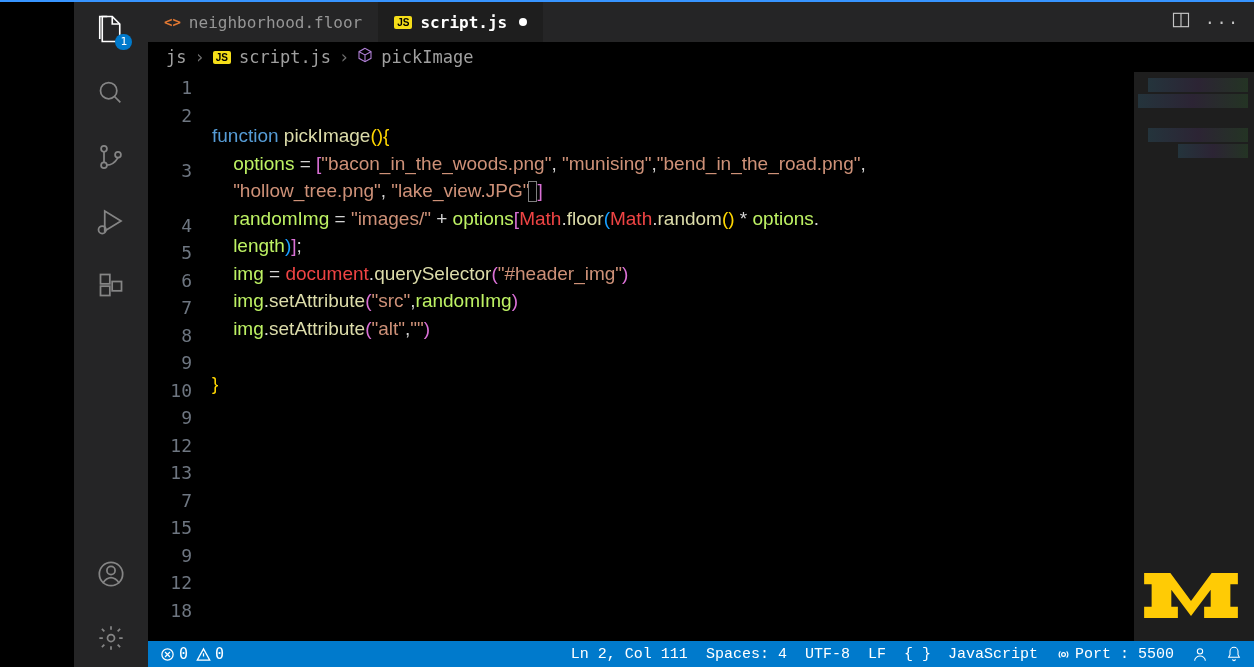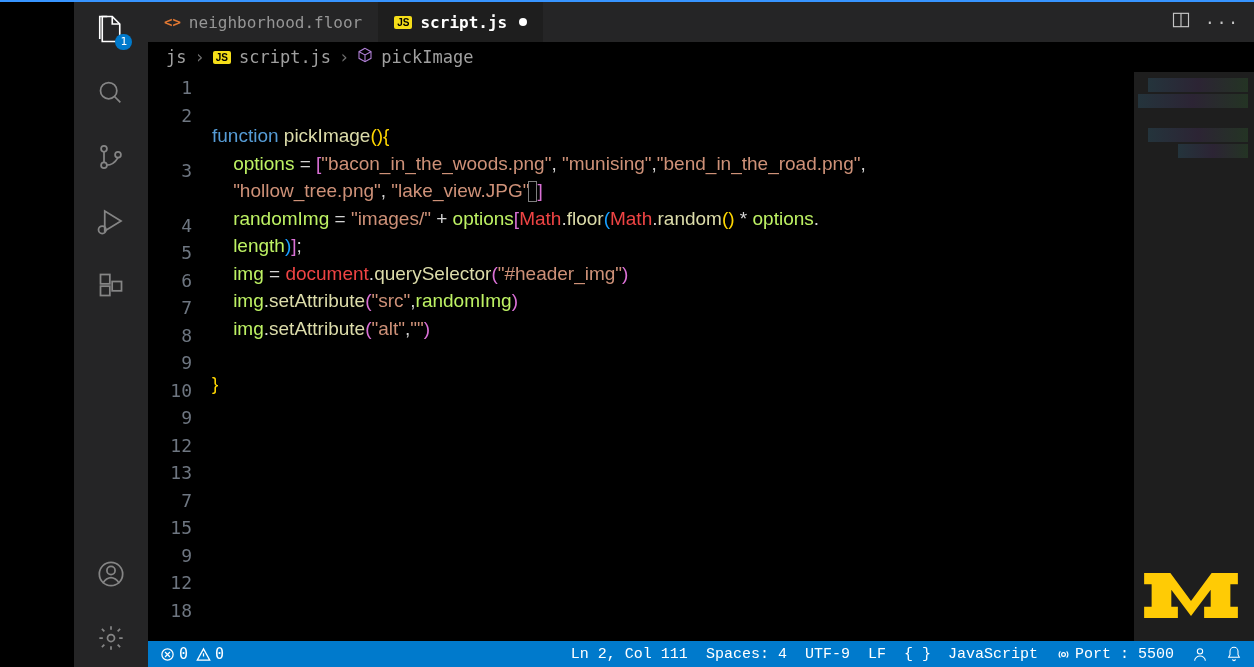--- a/index.html
+++ b/index.html
@@ -210,21 +210,21 @@
         <svg width="15" height="15" viewBox="0 0 24 24" fill="none" stroke="currentColor" stroke-width="2">
               <path d="M12 3 2 21h20z"></path>
               <path d="M12 10v5M12 18h.01"></path>
             </svg>
         <span>0</span>
       </span>
     </div>
     <div class="status-right">
       <span class="status-item">Ln 2, Col 111</span>
       <span class="status-item">Spaces: 4</span>
-      <span class="status-item">UTF-9</span>
+      <span class="status-item">UTF-8</span>
       <span class="status-item">LF</span>
       <span class="status-item">
         <span>{ }</span>&nbsp;
         <span>JavaScript</span>
       </span>
       <span class="status-item">
         <svg width="15" height="15" viewBox="0 0 24 24" fill="none" stroke="currentColor" stroke-width="2">
               <circle cx="12" cy="12" r="3"></circle>
               <path d="M5 12a7 7 0 0 1 2-5M19 12a7 7 0 0 0-2-5M5 12a7 7 0 0 0 2 5M19 12a7 7 0 0 1-2 5"></path>
             </svg>

